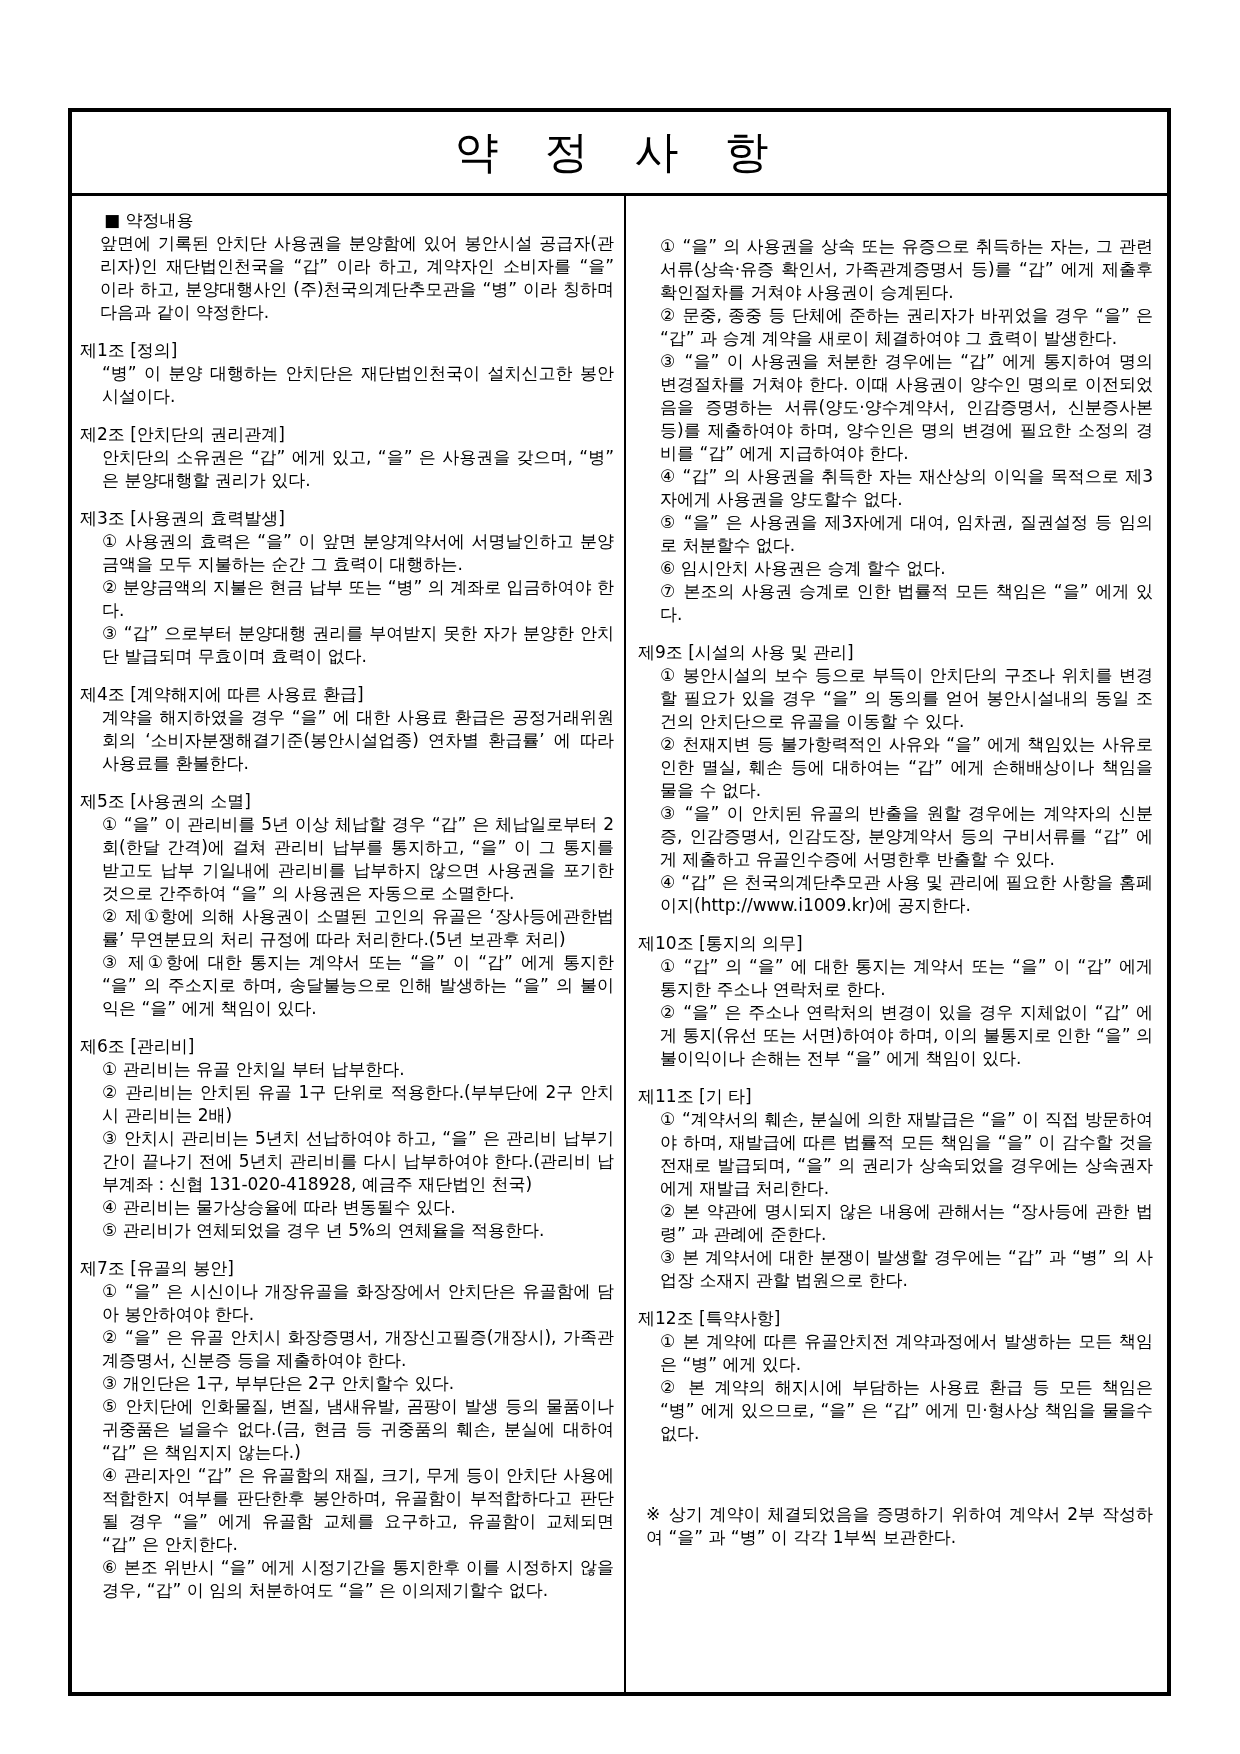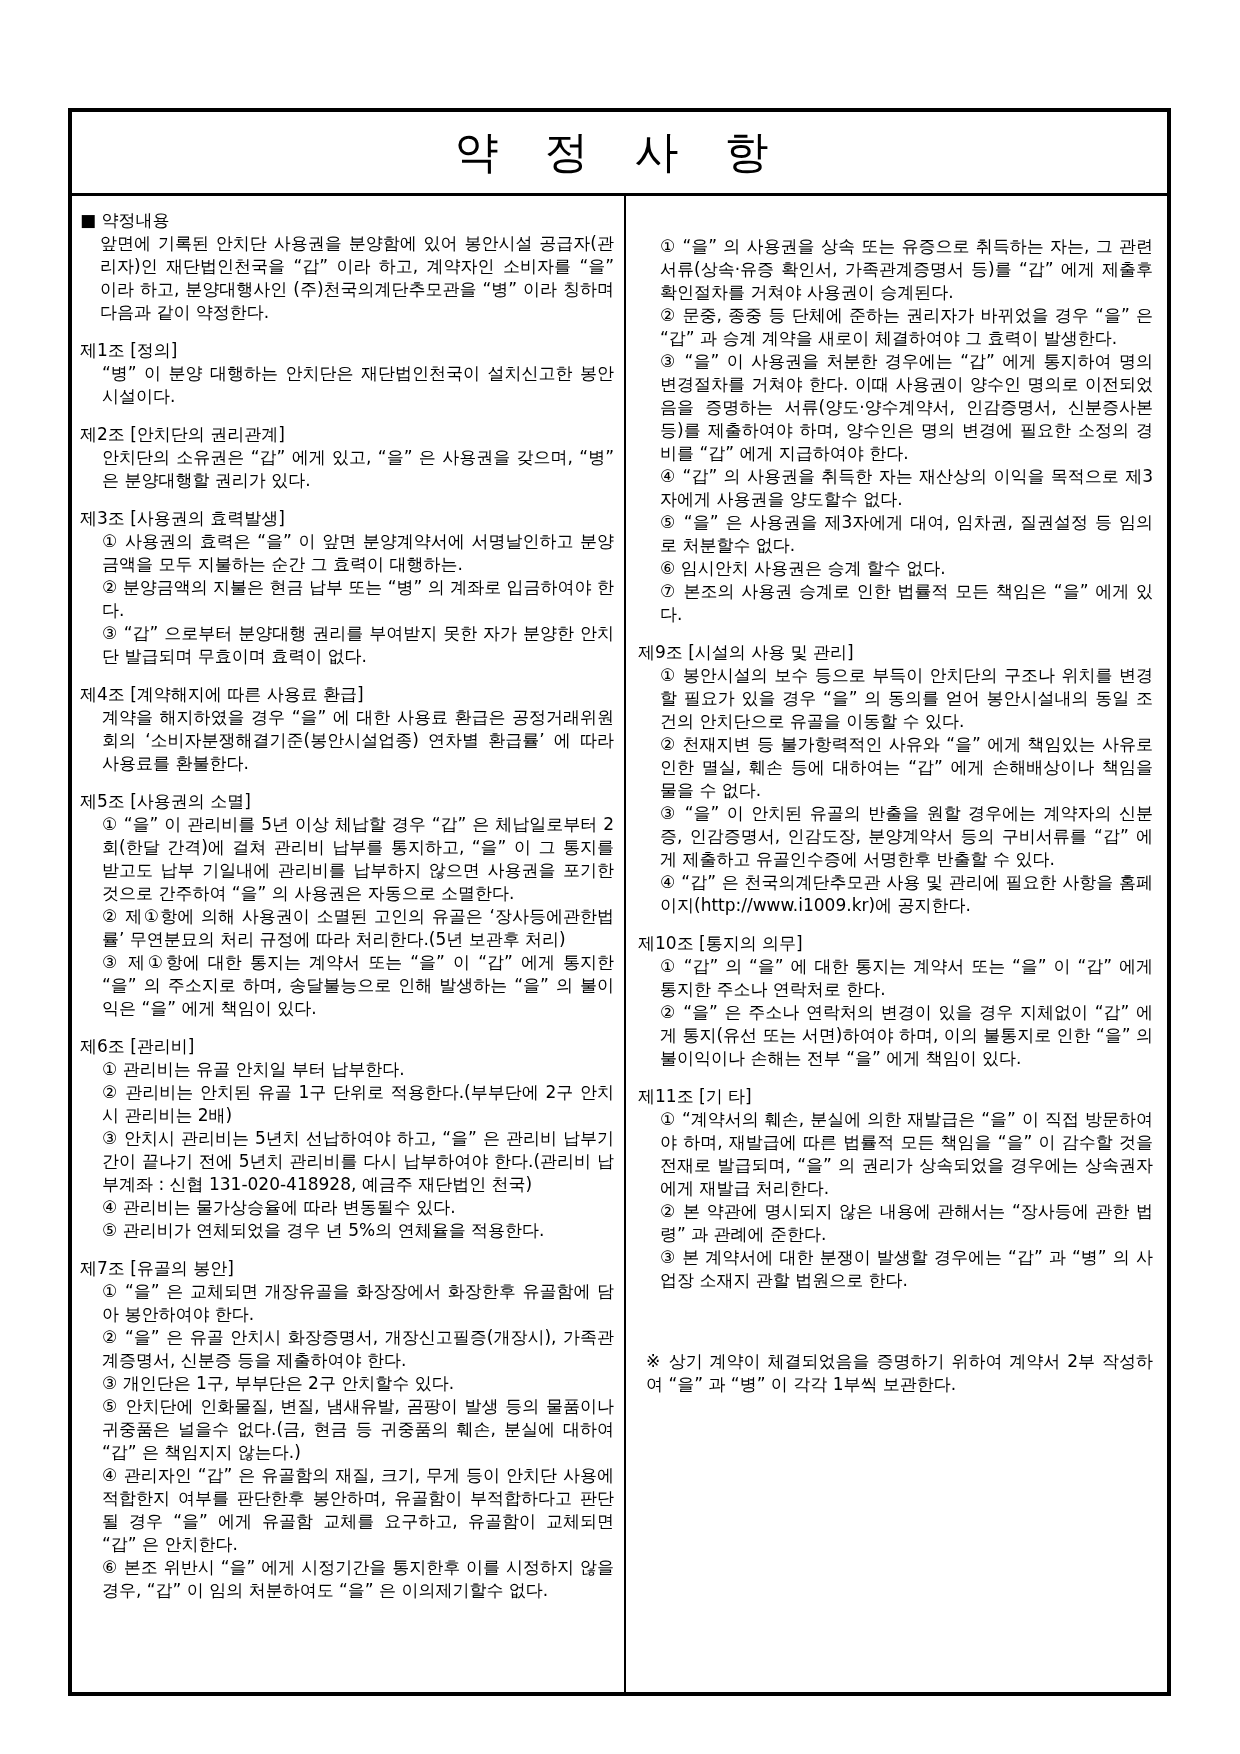--- a/index.html
+++ b/index.html
@@ -54,21 +54,21 @@
     border-right: 2px solid #000000;
   }
   .col-right {
     flex: 1;
     padding-left: 12px;
     padding-right: 14px;
   }
   .section { margin: 0 0 15px 0; }
   .col-right .section:first-child { margin-top: 26px; }
   .sec-heading { margin: 0; }
-  .section.intro .sec-heading { }
+  .section.intro .sec-heading { margin-left: 24px; }
   .sec-para {
     margin-left: 22px;
     text-align: justify;
     word-break: break-all;
   }
   .section.intro .sec-para { margin-left: 20px; }
   .section.spacer { margin-top: 58px; }
   .section.no-head .sec-para { margin-left: 8px; }
 </style>
 </head>
@@ -110,21 +110,21 @@
           <div class="section">
             <div class="sec-heading">제6조 [관리비]</div>
             <div class="sec-para">① 관리비는 유골 안치일 부터 납부한다.</div>
             <div class="sec-para">② 관리비는 안치된 유골 1구 단위로 적용한다.(부부단에 2구 안치시 관리비는 2배)</div>
             <div class="sec-para">③ 안치시 관리비는 5년치 선납하여야 하고, “을” 은 관리비 납부기간이 끝나기 전에 5년치 관리비를 다시 납부하여야 한다.(관리비 납부계좌 : 신협 131-020-418928, 예금주 재단법인 천국)</div>
             <div class="sec-para">④ 관리비는 물가상승율에 따라 변동될수 있다.</div>
             <div class="sec-para">⑤ 관리비가 연체되었을 경우 년 5%의 연체율을 적용한다.</div>
           </div>
           <div class="section">
             <div class="sec-heading">제7조 [유골의 봉안]</div>
-            <div class="sec-para">① “을” 은 교체되면 개장유골을 화장장에서 화장한후 유골함에 담아 봉안하여야 한다.</div>
+            <div class="sec-para">① “을” 은 시신이나 개장유골을 화장장에서 안치단은 유골함에 담아 봉안하여야 한다.</div>
             <div class="sec-para">② “을” 은 유골 안치시 화장증명서, 개장신고필증(개장시), 가족관계증명서, 신분증 등을 제출하여야 한다.</div>
             <div class="sec-para">③ 개인단은 1구, 부부단은 2구 안치할수 있다.</div>
             <div class="sec-para">⑤ 안치단에 인화물질, 변질, 냄새유발, 곰팡이 발생 등의 물품이나 귀중품은 널을수 없다.(금, 현금 등 귀중품의 훼손, 분실에 대하여 “갑” 은 책임지지 않는다.)</div>
             <div class="sec-para">④ 관리자인 “갑” 은 유골함의 재질, 크기, 무게 등이 안치단 사용에 적합한지 여부를 판단한후 봉안하며, 유골함이 부적합하다고 판단될 경우 “을” 에게 유골함 교체를 요구하고, 유골함이 교체되면 “갑” 은 안치한다.</div>
             <div class="sec-para">⑥ 본조 위반시 “을” 에게 시정기간을 통지한후 이를 시정하지 않을 경우, “갑” 이 임의 처분하여도 “을” 은 이의제기할수 없다.</div>
           </div>
         </div>
       <div class="col col-right" id="col-right">
           <div class="section">
             <div class="sec-para">① “을” 의 사용권을 상속 또는 유증으로 취득하는 자는, 그 관련 서류(상속·유증 확인서, 가족관계증명서 등)를 “갑” 에게 제출후 확인절차를 거쳐야 사용권이 승계된다.</div>
@@ -146,19 +146,24 @@
             <div class="sec-heading">제10조 [통지의 의무]</div>
             <div class="sec-para">① “갑” 의 “을” 에 대한 통지는 계약서 또는 “을” 이  “갑” 에게 통지한 주소나 연락처로 한다.</div>
             <div class="sec-para">② “을” 은 주소나 연락처의 변경이 있을 경우 지체없이 “갑” 에게 통지(유선 또는 서면)하여야 하며, 이의 불통지로 인한 “을” 의 불이익이나 손해는 전부 “을” 에게 책임이 있다.</div>
           </div>
           <div class="section">
             <div class="sec-heading">제11조 [기  타]</div>
             <div class="sec-para">① “계약서의 훼손, 분실에 의한 재발급은 “을” 이 직접 방문하여야 하며, 재발급에 따른 법률적 모든 책임을 “을” 이 감수할 것을 전재로 발급되며, “을” 의 권리가 상속되었을 경우에는 상속권자에게 재발급 처리한다.</div>
             <div class="sec-para">② 본 약관에 명시되지 않은 내용에 관해서는 “장사등에 관한 법령” 과 관례에 준한다.</div>
             <div class="sec-para">③ 본 계약서에 대한 분쟁이 발생할 경우에는 “갑” 과 “병” 의 사업장 소재지 관할 법원으로 한다.</div>
           </div>
+          <div class="section">
+            <div class="sec-heading">제12조 [특약사항]</div>
+            <div class="sec-para">① 본 계약에 따른 유골안치전 계약과정에서 발생하는 모든 책임은 “병” 에게 있다.</div>
+            <div class="sec-para">② 본 계약의 해지시에 부담하는 사용료 환급 등 모든 책임은 “병” 에게 있으므로, “을” 은 “갑” 에게 민·형사상 책임을 물을수 없다.</div>
+          </div>
           <div class="section spacer no-head">
             <div class="sec-para">※ 상기 계약이 체결되었음을 증명하기 위하여 계약서 2부 작성하여  “을” 과 “병” 이 각각 1부씩 보관한다.</div>
           </div>
         </div>
     </div>
   </div>
 </div>
 
 </body></html>

